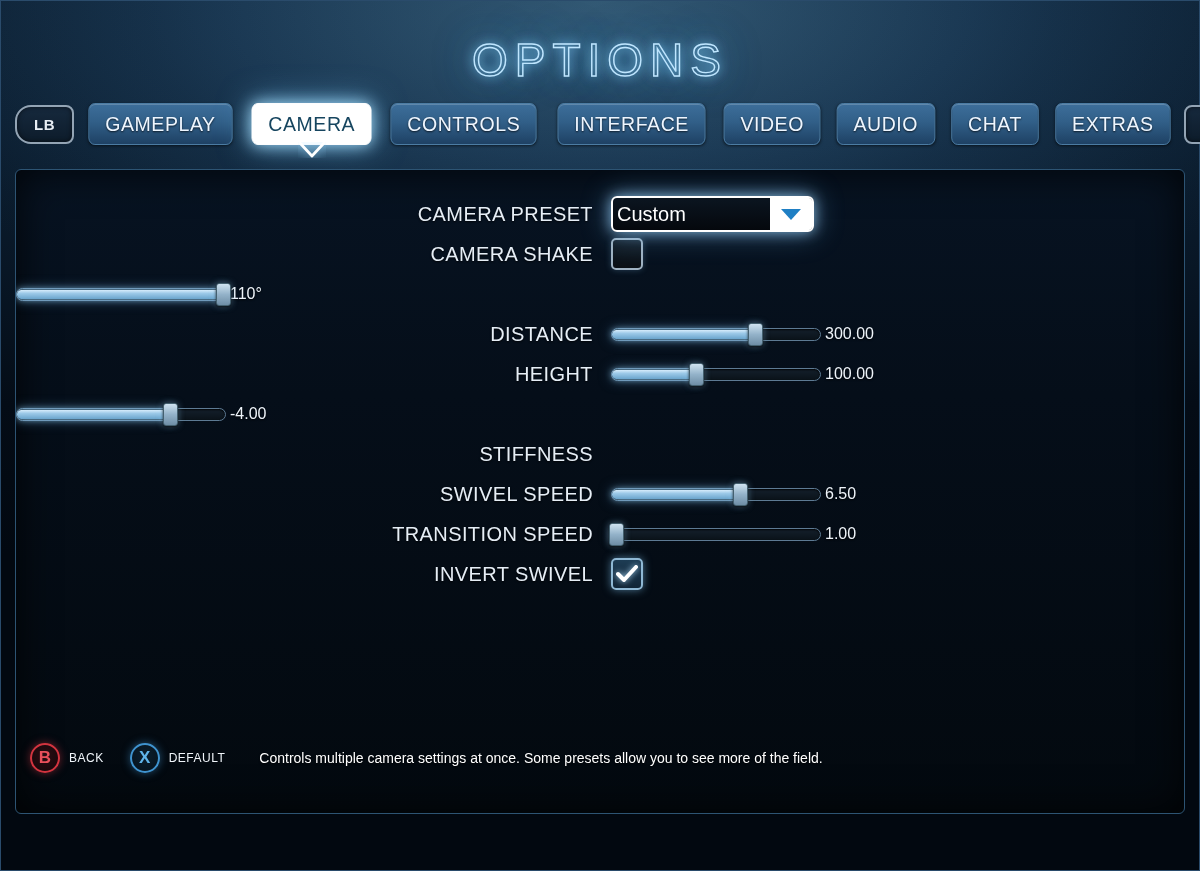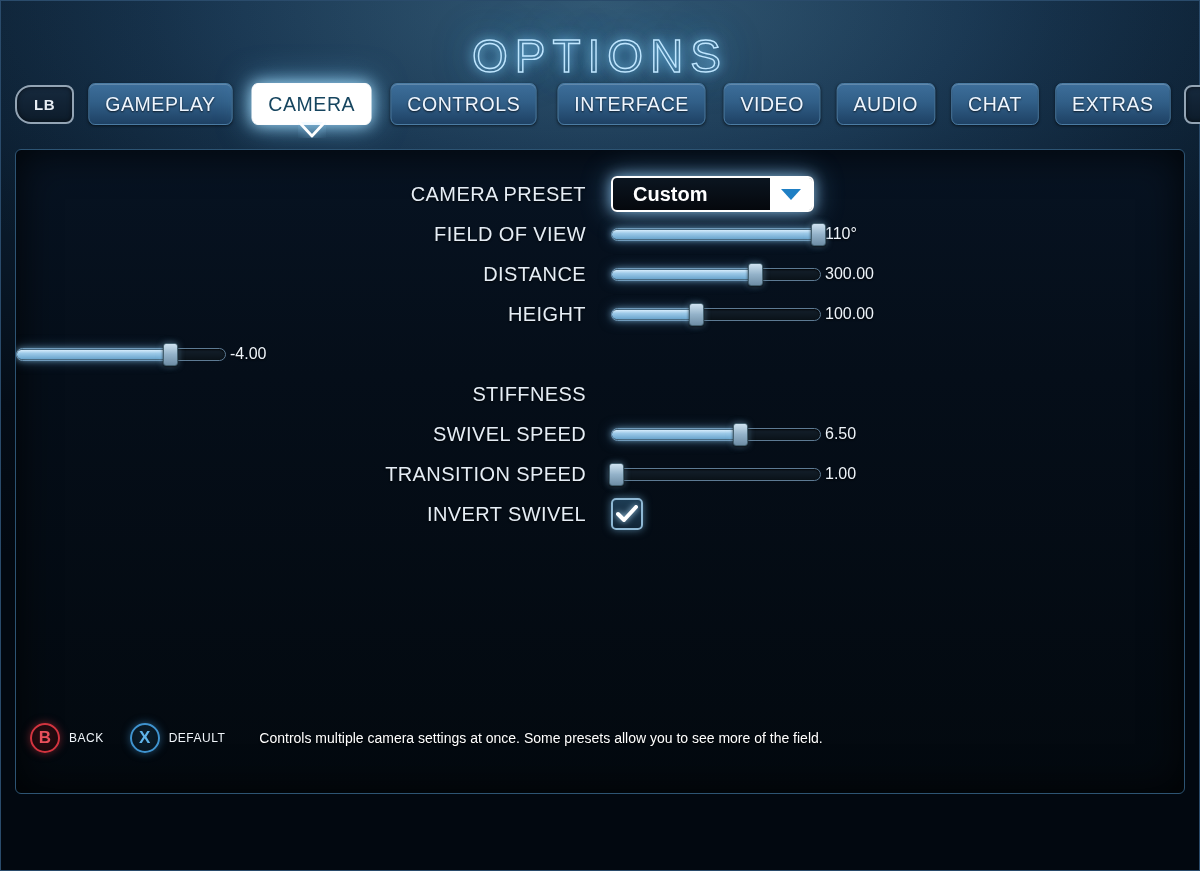--- a/index.html
+++ b/index.html
@@ -16,21 +16,21 @@
       radial-gradient(120% 70% at 50% 0%, #26475f 0%, #16314a 26%, #0a1b2c 52%, #040c16 78%, #020810 100%);
     box-sizing:border-box;
     border:1px solid #2a4b6b;
   }
   .screen::before{
     content:"";position:absolute;inset:0;pointer-events:none;
     background:radial-gradient(90% 55% at 50% 2%, rgba(120,190,235,.16) 0%, rgba(60,120,170,.06) 42%, rgba(0,0,0,0) 72%);
   }
 
   
-  .title-wrap{position:relative;height:78px;display:flex;align-items:flex-end;justify-content:center;}
+  .title-wrap{position:relative;height:78px;display:flex;align-items:center;justify-content:center;margin-top:20px;}
   .title{
     font-size:46px;letter-spacing:7px;line-height:1;
     color:transparent;
     -webkit-text-stroke:1.4px #bfe6ff;
     text-shadow:0 0 12px rgba(130,210,255,.85),0 0 28px rgba(90,180,240,.55),0 0 50px rgba(60,150,220,.35);
     font-weight:400;
   }
 
   
   .tabbar{
@@ -80,38 +80,38 @@
     position:relative;margin:4px 14px 0;height:643px;
     background:linear-gradient(180deg,#071322 0%,#050e19 35%,#03090f 100%);
     border:1px solid #2d5473;border-radius:6px;
     box-shadow:inset 0 0 40px rgba(0,0,0,.8);
     overflow:hidden;
   }
 
   .rows{padding-top:24px;}
   .row{height:40px;display:flex;align-items:center;}
   .lbl{
-    width:595px;text-align:right;padding-right:25px;box-sizing:border-box;
+    width:595px;text-align:right;padding-right:18px;box-sizing:border-box;
     color:#e6eef6;font-size:20px;letter-spacing:.4px;
     text-shadow:0 1px 2px rgba(0,0,0,.8);
     white-space:nowrap;
   }
   .ctrl{display:flex;align-items:center;}
 
   
   .dropdown{
     position:relative;width:203px;height:36px;box-sizing:border-box;
     background:linear-gradient(180deg,#0b1520 0%,#05080d 100%);
     border:2px solid #ffffff;border-radius:6px;
     display:flex;align-items:center;
     box-shadow:0 0 14px rgba(160,215,255,.75),0 0 30px rgba(110,185,240,.45);
   }
   .dropdown .dd-text{
-    flex:1 1 auto;padding-left:20px;color:#ffffff;font-size:20px;
-    white-space:nowrap;overflow:hidden;font-weight:bold;
+    flex:1 1 auto;padding-left:4px;color:#ffffff;font-size:20px;
+    white-space:nowrap;overflow:hidden;
   }
   .dd-btn{
     width:42px;height:100%;background:#ffffff;
     border-radius:0 3px 3px 0;
     display:flex;align-items:center;justify-content:center;
   }
   .dd-btn svg{display:block;}
 
   
   .cbox{
@@ -232,21 +232,26 @@
               <div class="dd-text">Custom</div>
               <div class="dd-btn">
                 <svg width="22" height="14" viewBox="0 0 22 14">
                   <path d="M1 2 L21 2 L11 13 Z" fill="#1f7fc4"></path>
                 </svg>
               </div>
             </div>
           </div>
         </div>
         <div class="row">
-          <div class="lbl">FIELD OF VIEW</div>
+          <div class="lbl">CAMERA SHAKE</div>
+          <div class="ctrl">
+            <div class="cbox"></div>
+          </div>
+        </div>
+        <div class="row">
           <div class="ctrl">
             <div class="slider">
               <div class="track"></div>
               <div class="fill" style="width: calc(98% - 2px);"></div>
               <div class="knob" style="left: 98%;"></div>
             </div>
             <div class="val">110°</div>
           </div>
         </div>
         <div class="row">

